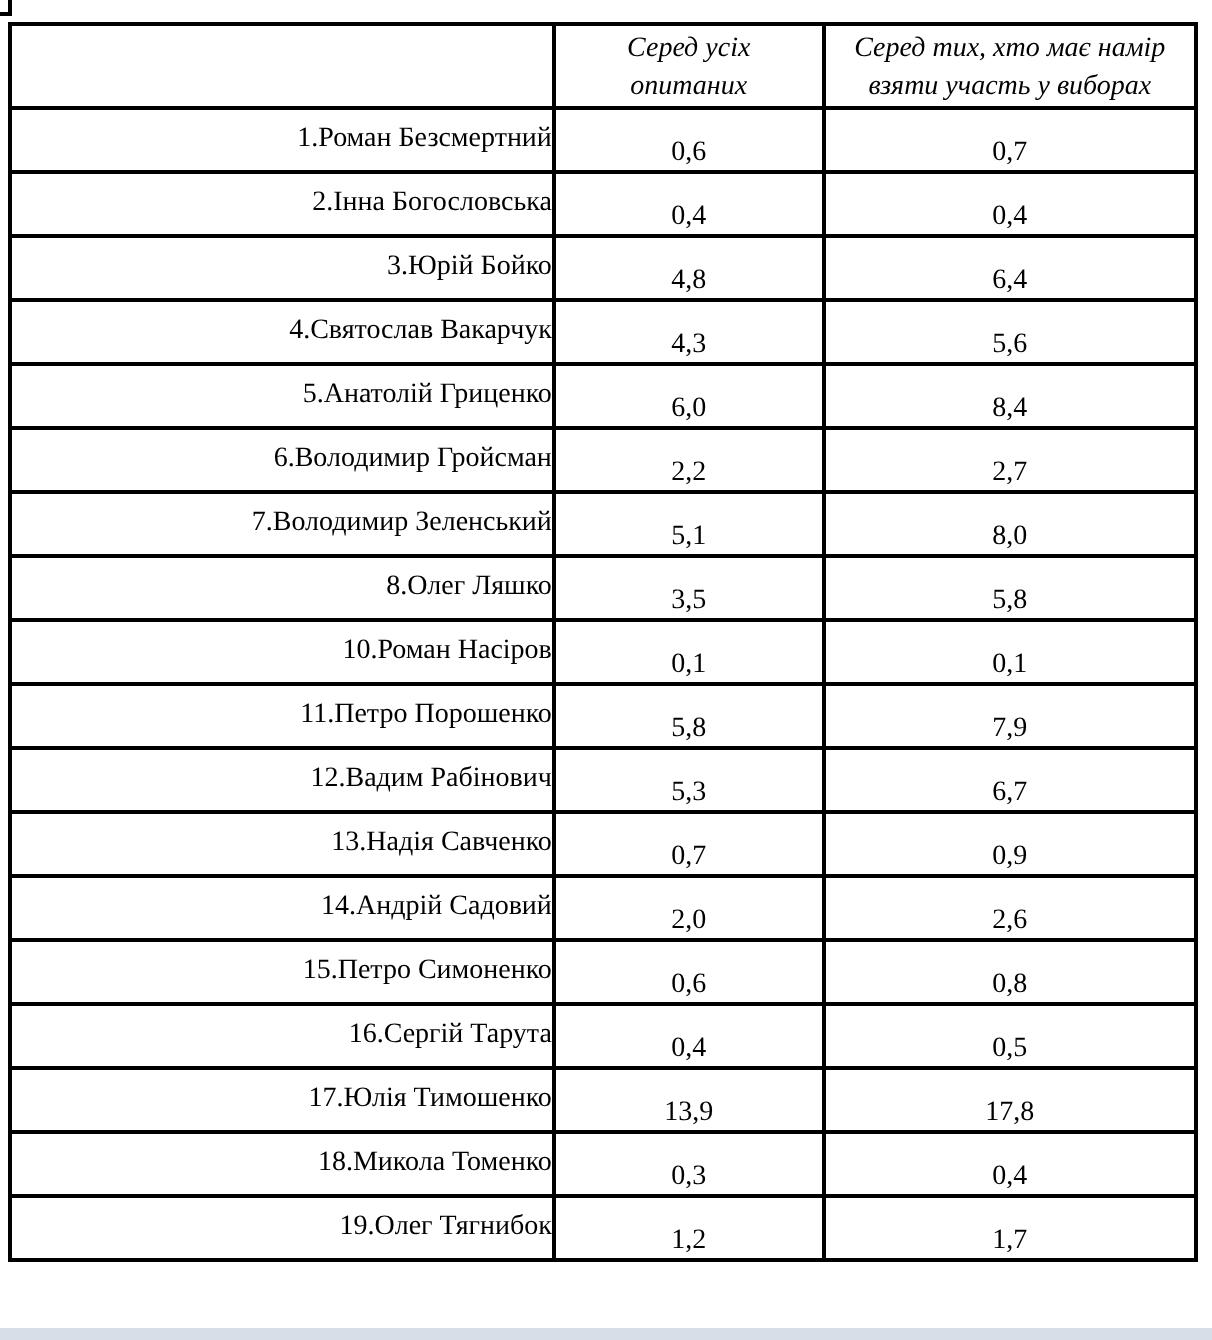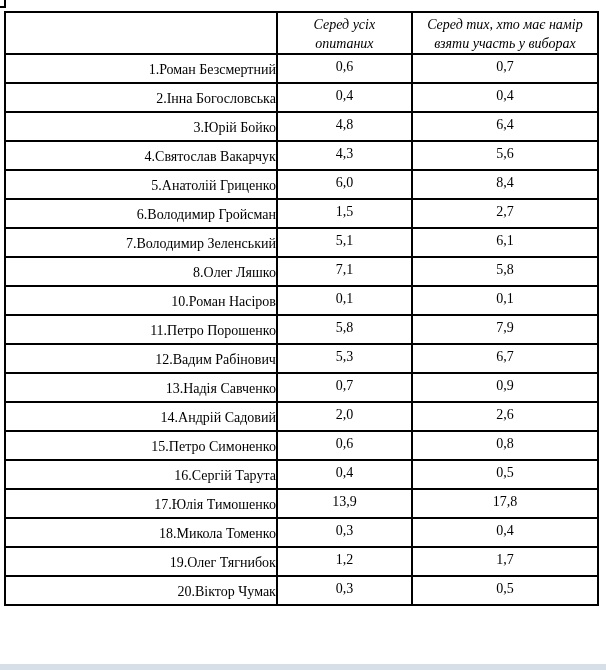--- a/index.html
+++ b/index.html
@@ -46,21 +46,21 @@
     white-space: nowrap;
     margin-top: 24px;
   }
   td.name-cell .num {
     display: inline-block;
     width: 29px;
   }
   td.val-cell {
     font-size: 14px;
     line-height: 17px;
-    padding-top: 3px;
+    padding-top: 13px;
     text-align: center;
   }
   .artifact-v {
     position: absolute; left: 4px; top: 0;
     width: 2px; height: 8px; background: #000;
   }
   .artifact-h {
     position: absolute; left: 0; top: 6px;
     width: 6px; height: 2px; background: #000;
   }
@@ -120,33 +120,33 @@
   </tr>
 
   <tr class="data-row">
     <td class="name-cell"><span class="num">5.</span><span>Анатолій Гриценко</span></td>
     <td class="val-cell">6,0</td>
     <td class="val-cell">8,4</td>
   </tr>
 
   <tr class="data-row">
     <td class="name-cell"><span class="num">6.</span><span>Володимир Гройсман</span></td>
-    <td class="val-cell">1,5</td>
+    <td class="val-cell">2,2</td>
     <td class="val-cell">2,7</td>
   </tr>
 
   <tr class="data-row">
     <td class="name-cell"><span class="num">7.</span><span>Володимир Зеленський</span></td>
     <td class="val-cell">5,1</td>
-    <td class="val-cell">6,1</td>
+    <td class="val-cell">8,0</td>
   </tr>
 
   <tr class="data-row">
     <td class="name-cell"><span class="num">8.</span><span>Олег Ляшко</span></td>
-    <td class="val-cell">7,1</td>
+    <td class="val-cell">3,5</td>
     <td class="val-cell">5,8</td>
   </tr>
 
 
   <tr class="data-row">
     <td class="name-cell"><span class="num">10.</span><span>Роман Насіров</span></td>
     <td class="val-cell">0,1</td>
     <td class="val-cell">0,1</td>
   </tr>
 
@@ -197,22 +197,17 @@
     <td class="val-cell">0,3</td>
     <td class="val-cell">0,4</td>
   </tr>
 
   <tr class="data-row">
     <td class="name-cell"><span class="num">19.</span><span>Олег Тягнибок</span></td>
     <td class="val-cell">1,2</td>
     <td class="val-cell">1,7</td>
   </tr>
 
-  <tr class="data-row">
-    <td class="name-cell"><span class="num">20.</span><span>Віктор Чумак</span></td>
-    <td class="val-cell">0,3</td>
-    <td class="val-cell">0,5</td>
-  </tr>
 
 </tbody>
 </table>
 
 <div class="bottom-strip" style="background: rgb(214, 223, 232);"></div>
 
 </body></html>

